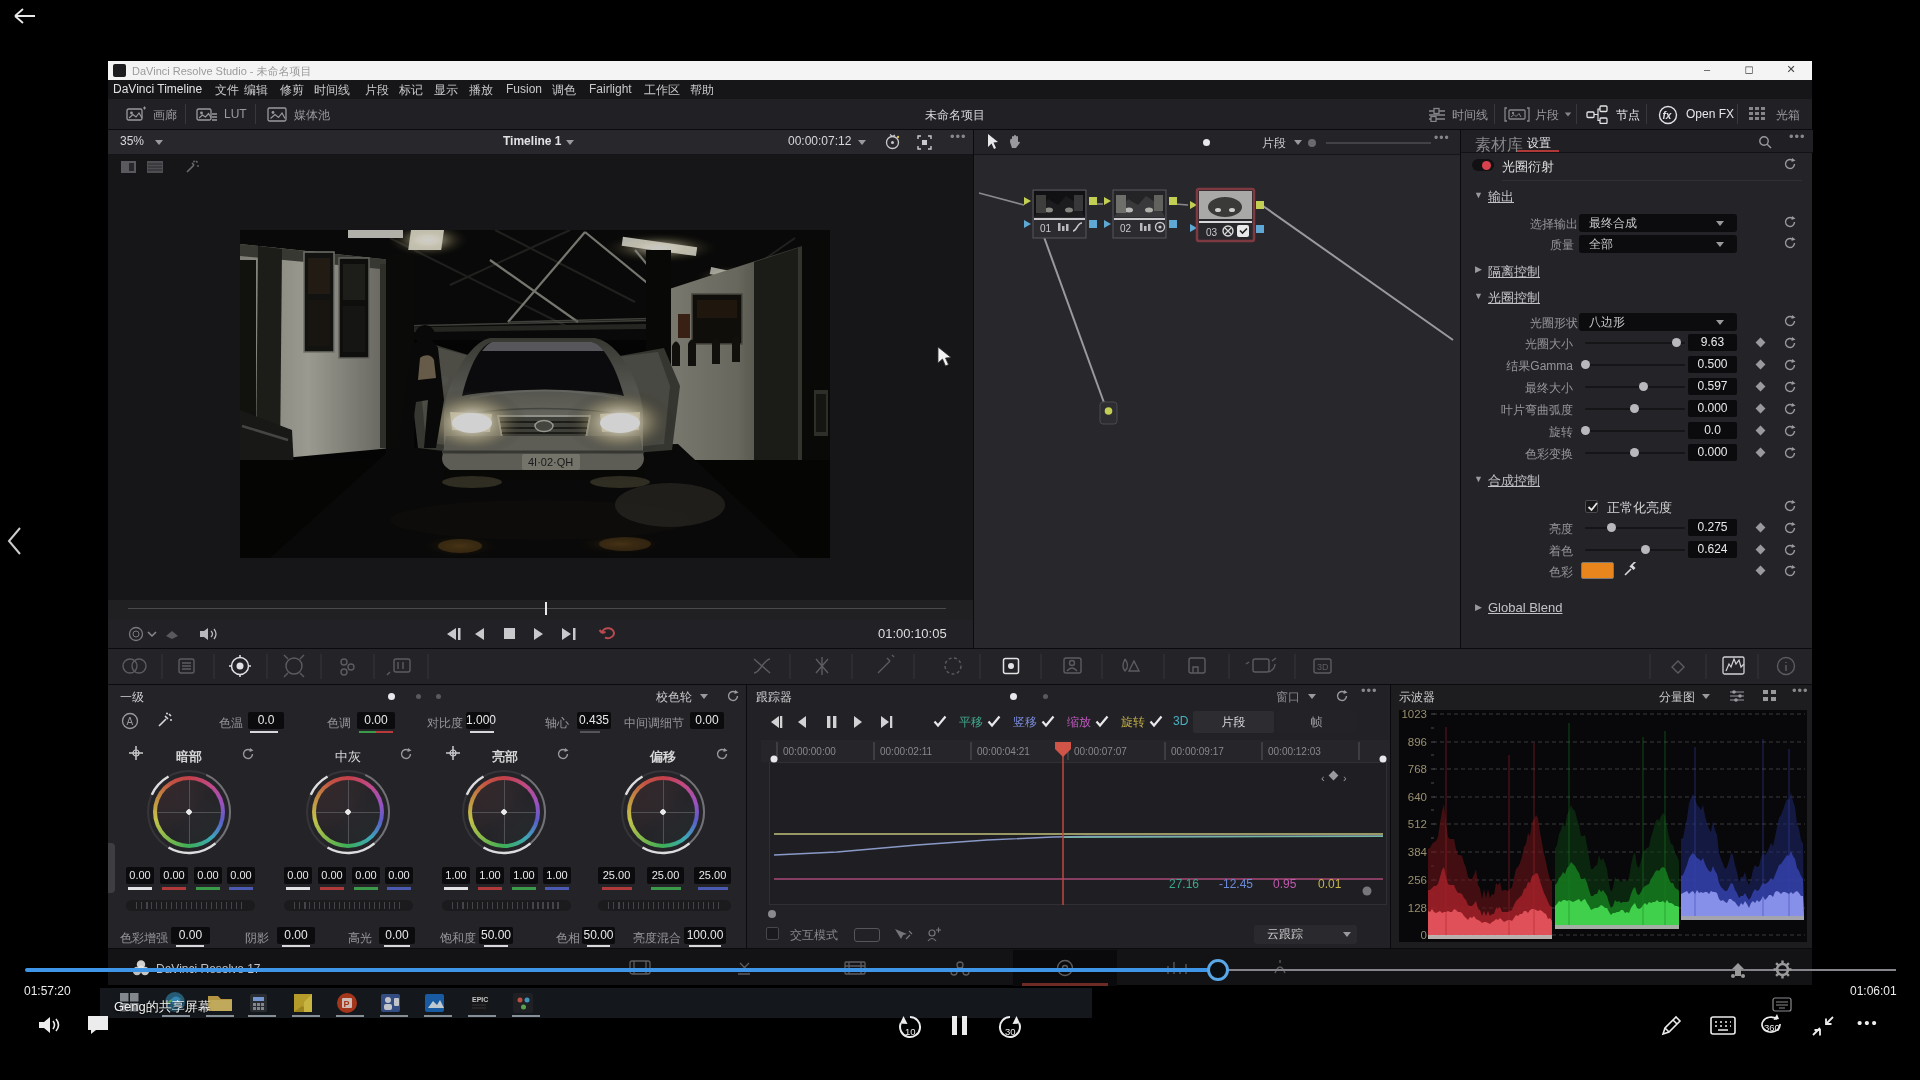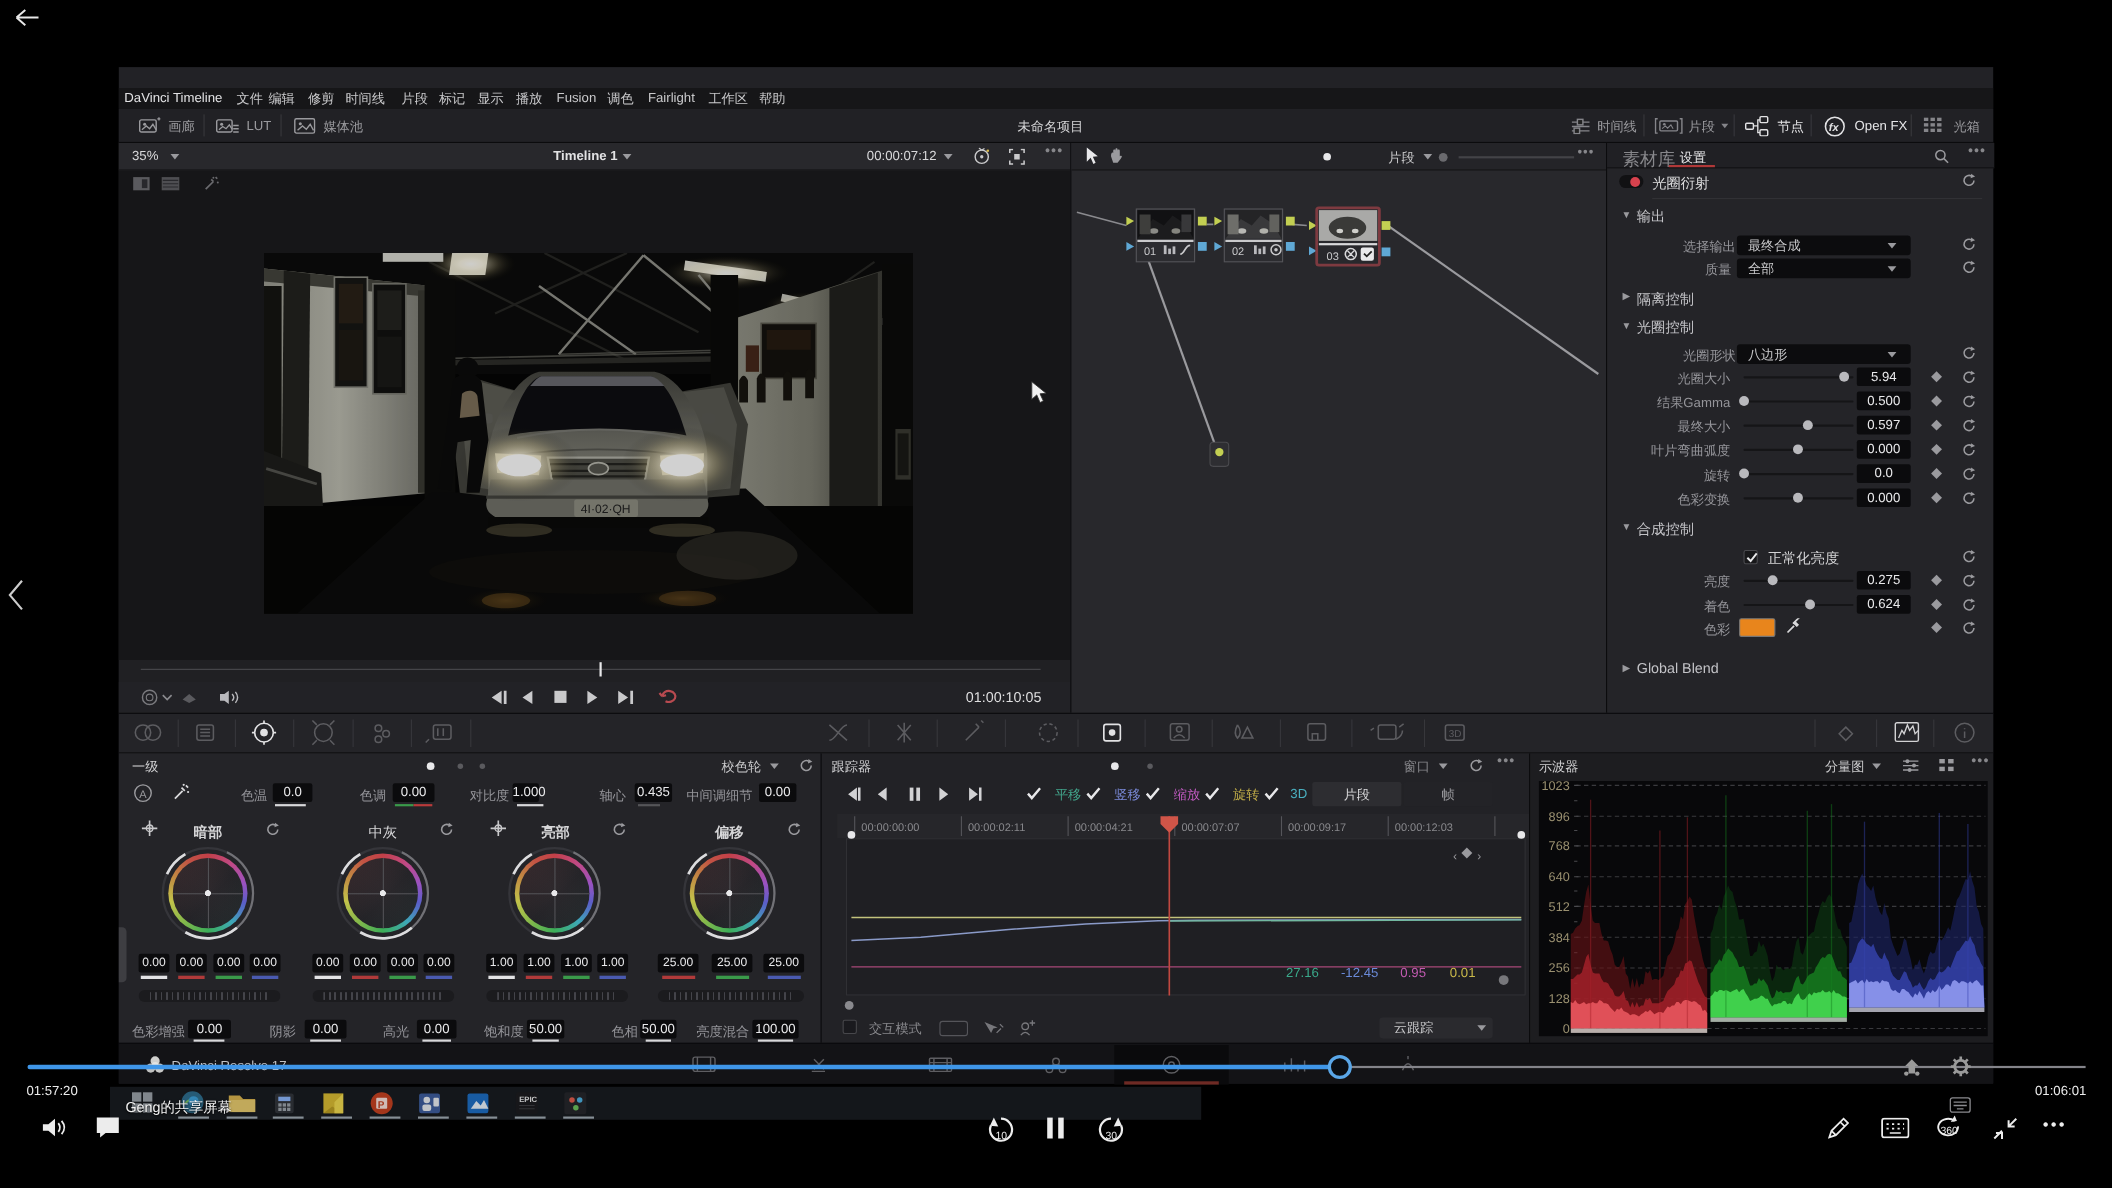--- a/index.html
+++ b/index.html
@@ -39,21 +39,21 @@
 .vbox { position:absolute; background:#0b0b0d; color:#e9e9eb; font-size:12px; text-align:center; height:17px; line-height:17px; border-radius:2px; }
 .slab { position:absolute; color:#95959a; font-size:12px; white-space:nowrap; }
 .track { position:absolute; height:2px; background:#151517; border-radius:1px; }
 .knob { position:absolute; width:9px; height:9px; border-radius:50%; background:#b9b9bd; }
 .dia { position:absolute; width:7px; height:7px; background:#9a9a9e; transform:rotate(45deg); }
 .ddown { position:absolute; background:#0c0c0e; border-radius:3px; color:#c9c9cb; font-size:12px; line-height:18px; padding-left:10px; }
 .chev { position:absolute; width:0; height:0; border-left:4px solid transparent; border-right:4px solid transparent; border-top:5px solid #9a9a9e; }
 .dot { position:absolute; border-radius:50%; }
 svg.rst path { stroke:#9a9a9e; stroke-width:1.4; fill:none; }
 svg.rst polygon { fill:#9a9a9e; }
-.sechdr { position:absolute; color:#c3c3c7; font-size:12px; }
+.sechdr { position:absolute; color:#c3c3c7; font-size:12px;text-decoration:underline; }
 .carot { position:absolute; color:#9a9a9e; font-size:9px; }
 .wheel { position:absolute; width:72px; height:72px; border-radius:50%;
   background: conic-gradient(from 0deg, #c24048, #c04a88 40deg, #9a52c0 75deg, #5a5ec8 105deg, #3ea8b8 140deg, #3cae58 180deg, #84b84a 220deg, #c2c24a 258deg, #c28a42 295deg, #c25244 330deg, #c24048 360deg); }
 .wheel::before { content:""; position:absolute; left:4px; top:4px; width:64px; height:64px; border-radius:50%;
   background: linear-gradient(135deg, rgba(150,70,70,0.18), rgba(0,0,0,0) 55%, rgba(50,110,95,0.12)), radial-gradient(circle at 50% 45%, #2b282c 0%, #232327 75%); }
 .wheel::after { content:""; position:absolute; left:4px; top:4px; width:64px; height:64px; border-radius:50%;
   background:
    radial-gradient(circle at center, #e8e8ea 0 2.5px, rgba(0,0,0,0) 3px),
    linear-gradient(#515155, #515155) center/100% 1px no-repeat,
    linear-gradient(#515155, #515155) center/1px 100% no-repeat; }
@@ -66,20 +66,27 @@
 
 <svg class="abs" style="left:12px;top:6px" width="26" height="20" viewBox="0 0 26 20">
  <path d="M3 10 H23 M3 10 L11 3 M3 10 L11 17" stroke="#e8e8e8" stroke-width="1.8" fill="none"></path>
 </svg>
 
 <svg class="abs" style="left:6px;top:526px" width="18" height="30" viewBox="0 0 18 30">
  <path d="M14 2 L3 15 L14 28" stroke="#cccccc" stroke-width="2" fill="none"></path>
 </svg>
 
 <div id="win">
+  <div id="titlebar">
+    <div class="appicon"></div>
+    <div class="ttext">DaVinci Resolve Studio - 未命名项目</div>
+    <div class="winbtn" style="left:1592px;">–</div>
+    <div class="winbtn" style="left:1634px;">◻</div>
+    <div class="winbtn" style="left:1676px;">✕</div>
+  </div>
   <div id="menubar">
     <span style="left:5px;color:#e2e2e4">DaVinci Timeline</span>
     <span style="left:107px">文件</span>
     <span style="left:136px">编辑</span>
     <span style="left:172px">修剪</span>
     <span style="left:206px">时间线</span>
     <span style="left:257px">片段</span>
     <span style="left:291px">标记</span>
     <span style="left:326px">显示</span>
     <span style="left:361px">播放</span>
@@ -507,21 +514,21 @@
     <div class="ddown" style="left:118px;top:183px;width:158px;height:18px">八边形</div>
     <div class="chev" style="left:255px;top:190px"></div>
     <svg class="rst abs" style="left:322px;top:184px" width="14" height="14" viewBox="0 0 14 14">
         <path d="M11.5 7 a4.5 4.5 0 1 1 -2.2 -3.9"></path>
         <polygon points="9,1 12.5,3.5 8.5,5"></polygon>
       </svg>
 
     <span class="slab" style="right:239px;top:206px">光圈大小</span>
     <div class="track" style="left:124px;top:212px;width:100px"></div>
     <div class="knob" style="left:211px;top:208px"></div>
-    <div class="vbox" style="left:227px;top:204px;width:49px">5.94</div>
+    <div class="vbox" style="left:227px;top:204px;width:49px">9.63</div>
     <div class="dia" style="left:296px;top:209px"></div>
     <svg class="rst abs" style="left:322px;top:206px" width="14" height="14" viewBox="0 0 14 14">
         <path d="M11.5 7 a4.5 4.5 0 1 1 -2.2 -3.9"></path>
         <polygon points="9,1 12.5,3.5 8.5,5"></polygon>
       </svg>
     <span class="slab" style="right:239px;top:228px">结果Gamma</span>
     <div class="track" style="left:124px;top:234px;width:100px"></div>
     <div class="knob" style="left:120px;top:230px"></div>
     <div class="vbox" style="left:227px;top:226px;width:49px">0.500</div>
     <div class="dia" style="left:296px;top:231px"></div>

